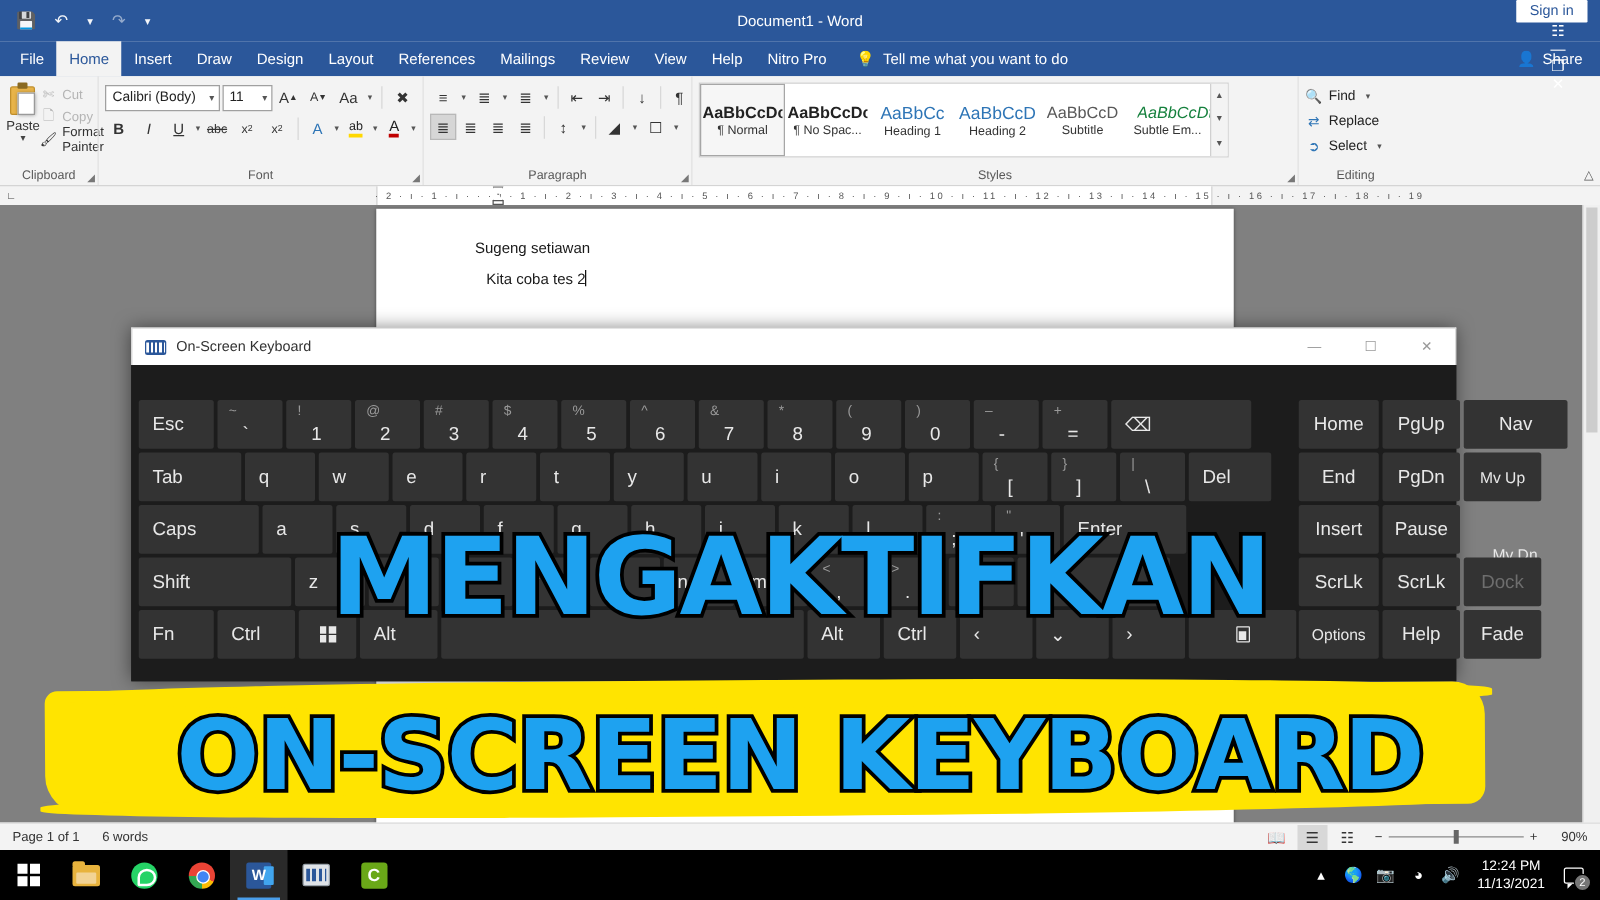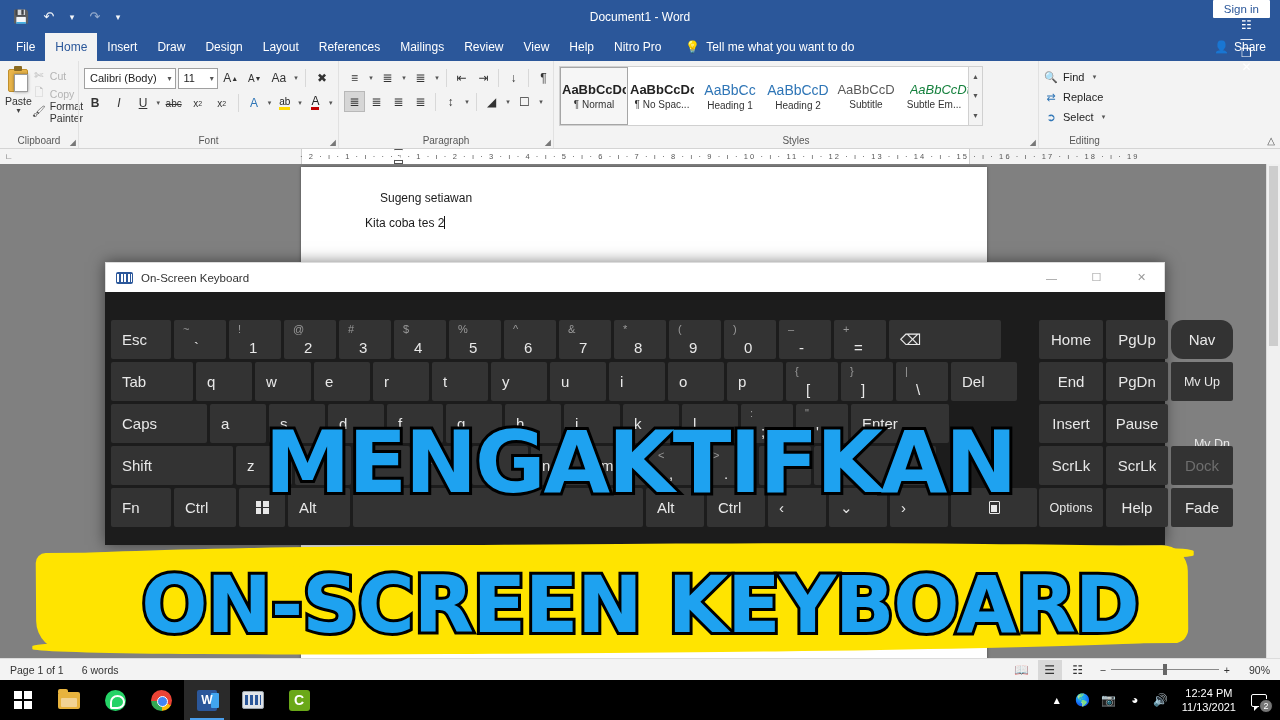--- a/index.html
+++ b/index.html
@@ -182,21 +182,21 @@
   .doc-area {
     position: absolute; left: 0; right: 0; top: 164px; bottom: 40px;
     background: #808080; overflow: hidden;
   }
   .page {
     position: absolute; left: 301px; top: 3px; width: 686px; height: 520px;
     background: #ffffff; box-shadow: 0 0 3px rgba(0,0,0,.4);
   }
   .doc-line { position: absolute; font-size: 12px; color: #1a1a1a; white-space: nowrap; }
   .doc-line.l1 { left: 79px; top: 24px; }
-  .doc-line.l2 { left: 64px; top: 49px; }
+  .doc-line.l2 { left: 88px; top: 49px; }
   .caret { display: inline-block; width: 1px; height: 13px; background: #111; vertical-align: -2px; }
 
   
   .doc-scroll {
     position: absolute; right: 0; top: 164px; bottom: 40px; width: 14px;
     background: #f0f0f0; border-left: 1px solid #dcdcdc;
   }
   .doc-scroll .thumb { position: absolute; left: 2px; right: 2px; top: 2px; height: 180px; background: #cdcdcd; }
 
   
@@ -915,21 +915,21 @@
           </div>
         </div>
       <div class="osk-navcol" id="osk-nav">
           <div class="krow">
             <div class="key center" style="width: 64px;">
               <span>Home</span>
             </div>
             <div class="key center" style="width: 62px;">
               <span>PgUp</span>
             </div>
-            <div class="key center" style="width: 62px; border-radius: 12px;">
+            <div class="key center" style="width: 83px;">
               <span>Nav</span>
             </div>
           </div>
           <div class="krow">
             <div class="key center" style="width: 64px;">
               <span>End</span>
             </div>
             <div class="key center" style="width: 62px;">
               <span>PgDn</span>
             </div>

